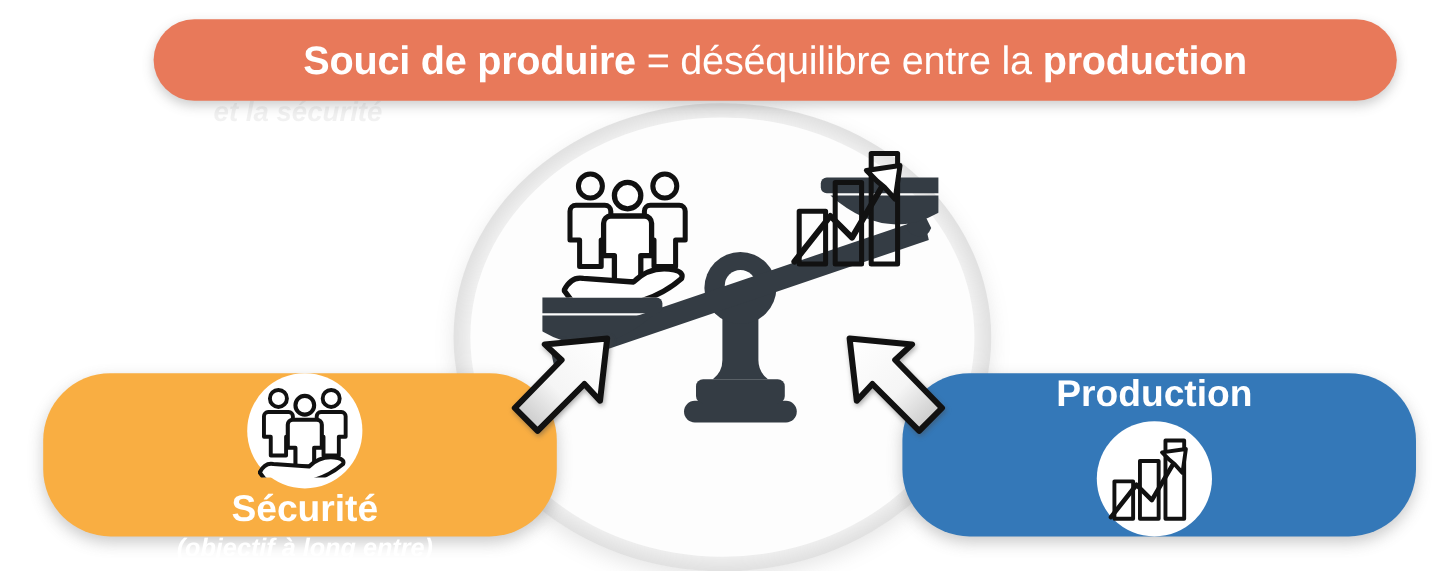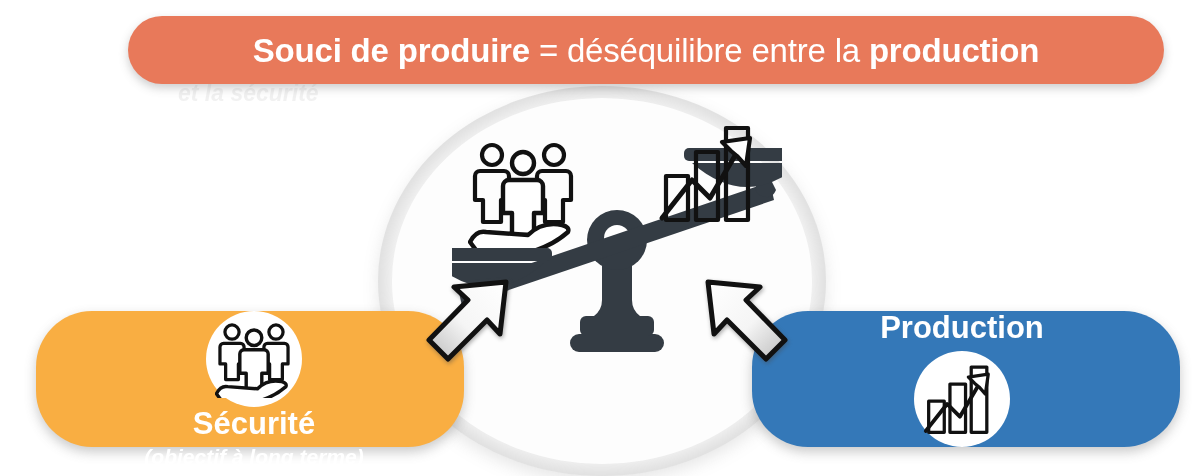--- a/index.html
+++ b/index.html
@@ -236,21 +236,21 @@
         </g>
         <g fill="#ffffff" stroke="#111111" stroke-width="4.8" stroke-linejoin="round" stroke-linecap="round">
           <circle cx="55" cy="25" r="11"></circle>
           <path d="M41 42 h28 a6 6 0 0 1 6 6 v27 h-9 v22 h-22 v-22 h-9 v-27 a6 6 0 0 1 6 -6 z"></path>
         </g>
         <path d="M2 104 q6 -12 16 -10 l42 3 q14 -14 34 -10 q8 2 6 7 q-16 14 -38 20 q-30 7 -54 -2 z" fill="#ffffff" stroke="#111111" stroke-width="4.8" stroke-linejoin="round" stroke-linecap="round"></path>
       </svg>
     </div>
     <div class="card-textblock">
       <div class="card-title">Sécurité</div>
-      <div class="card-sub">(objectif à long terme)</div>
+      <div class="card-sub">(objectif à long entre)</div>
     </div>
   </div>
 
   <div class="card card-right">
     <div class="card-textblock">
       <div class="card-title">Production</div>
     </div>
     <div class="card-icon">
       <svg width="78" height="78" viewBox="0 0 110 110">
         <g fill="none" stroke="#111111" stroke-width="4.6" stroke-linejoin="round">

